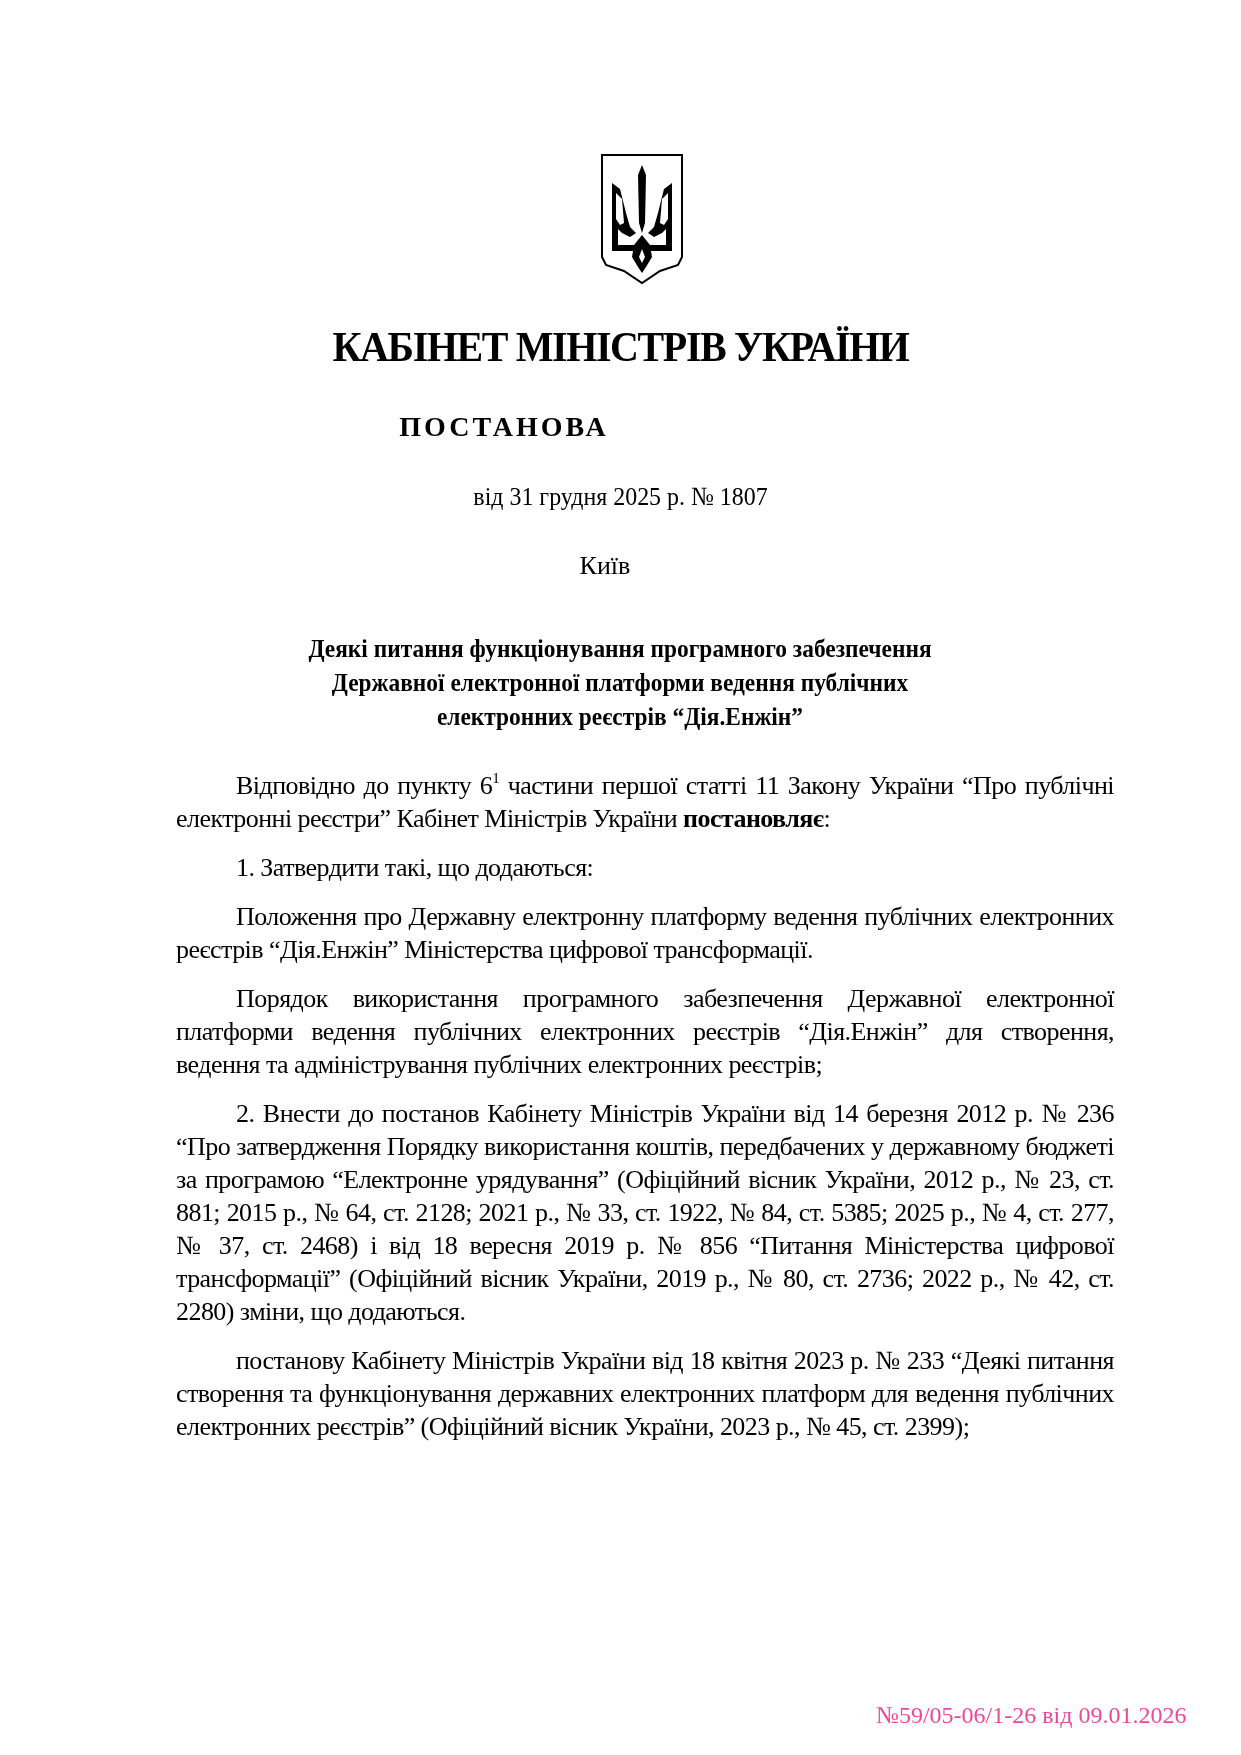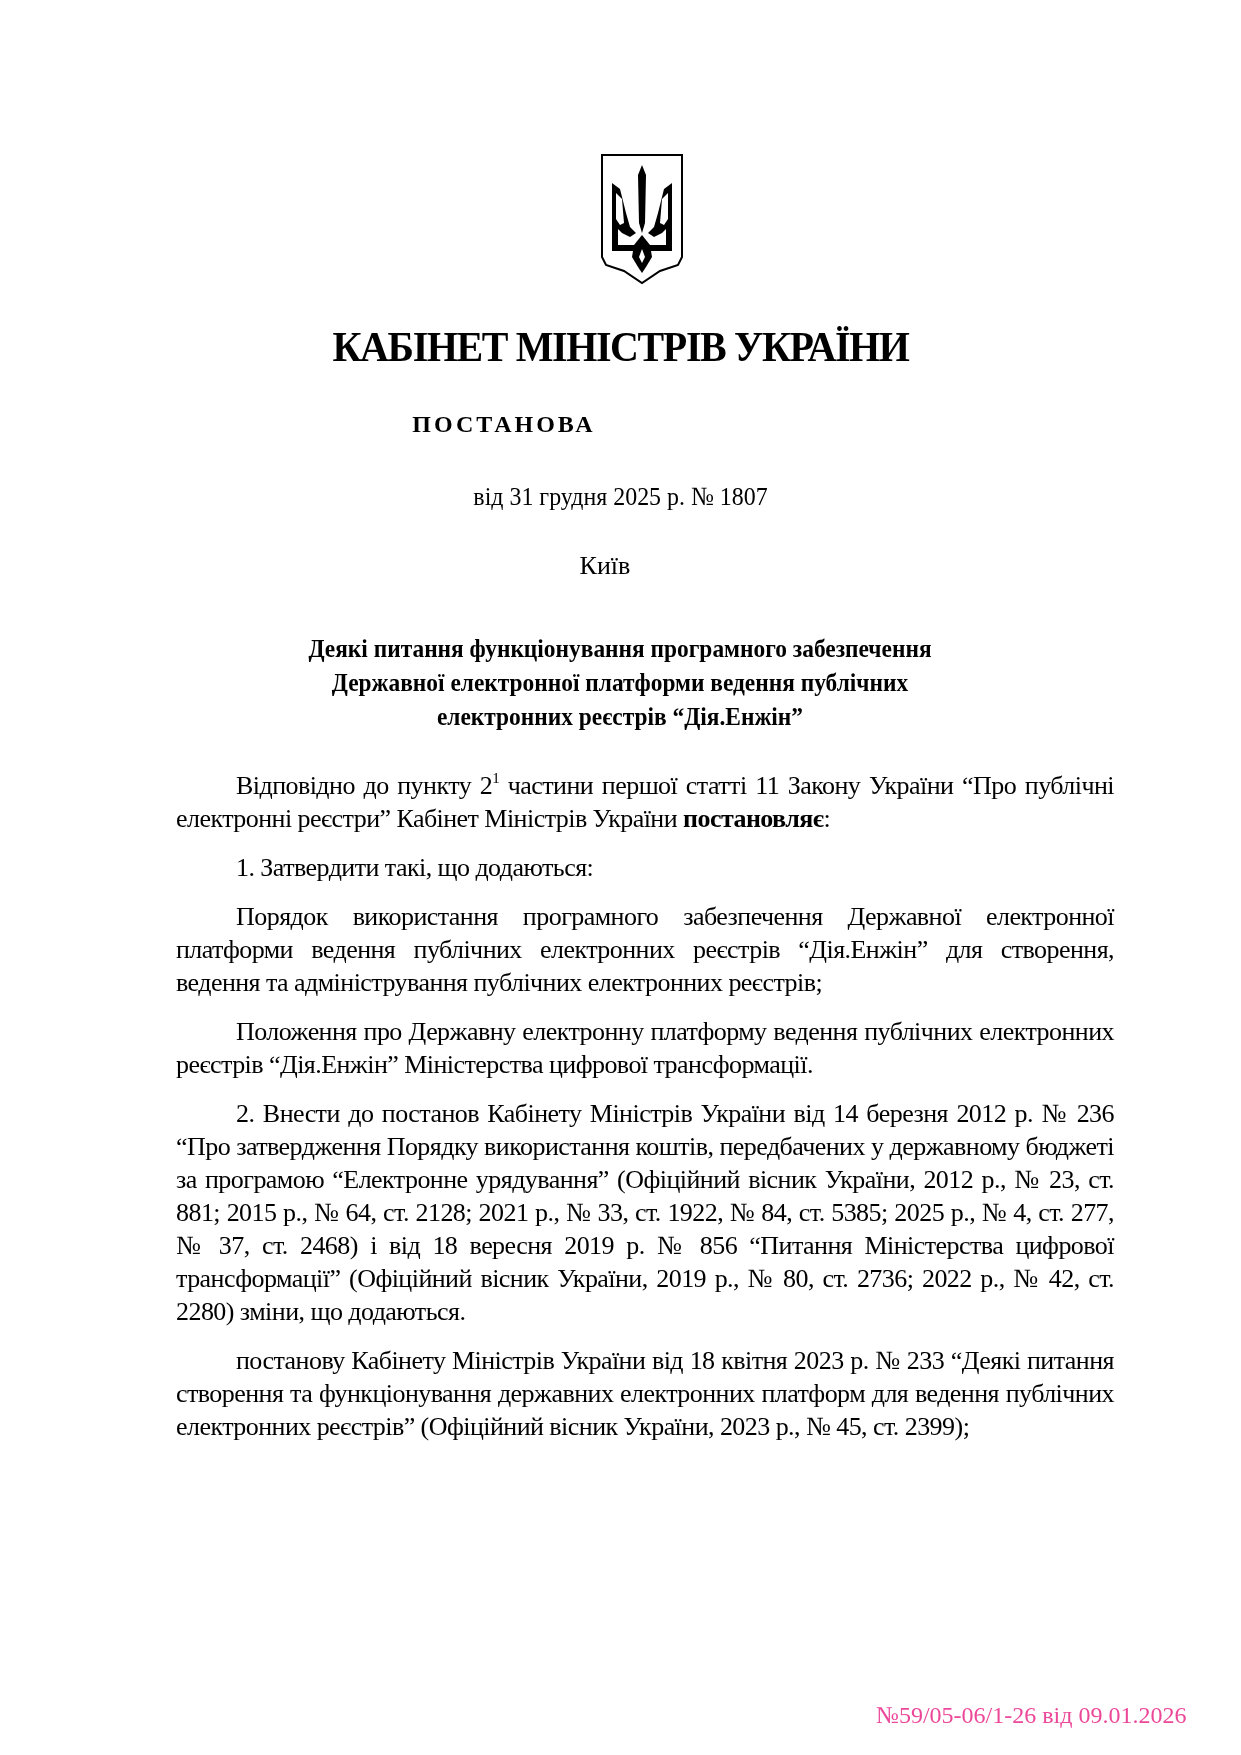--- a/index.html
+++ b/index.html
@@ -11,21 +11,21 @@
       position: absolute; left: 600px; top: 153px; width: 84px; height: 132px;
     }
     .emblem svg { width: 100%; height: 100%; display: block; }
     .org-title {
       position: absolute; top: 322px; left: 0; width: 1241px; text-align: center;
       font-size: 43px; font-weight: bold; letter-spacing: -1.5px; transform: scaleX(0.93);
       transform-origin: center;
     }
     .doc-type {
       position: absolute; top: 411px; left: 0; width: 1008px; text-align: center;
-      font-size: 24px; font-weight: bold; letter-spacing: 3px;
+      font-size: 28px; font-weight: bold; letter-spacing: 3px;
     }
     .doc-date {
       position: absolute; top: 482px; left: 0; width: 1241px; text-align: center;
       font-size: 26px; transform: scaleX(0.92);
     }
     .doc-city {
       position: absolute; top: 551px; left: 0; width: 1210px; text-align: center;
       font-size: 26px;
     }
     .doc-heading {
@@ -74,21 +74,21 @@
 <div class="doc-date">від 31 грудня 2025 р. № 1807</div>
 <div class="doc-city">Київ</div>
 
 <div class="doc-heading">
   <div>Деякі питання функціонування програмного забезпечення</div>
   <div>Державної електронної платформи ведення публічних</div>
   <div>електронних реєстрів “Дія.Енжін”</div>
 </div>
 
 <div class="body">
-  <p class="para"><span>Відповідно до пункту 2</span><sup>1</sup><span> частини першої статті 11 Закону України “Про публічні електронні реєстри” Кабінет Міністрів України </span><b>постановляє</b><span>:</span></p>
+  <p class="para"><span>Відповідно до пункту 6</span><sup>1</sup><span> частини першої статті 11 Закону України “Про публічні електронні реєстри” Кабінет Міністрів України </span><b>постановляє</b><span>:</span></p>
   <p class="para">1. Затвердити такі, що додаються:</p>
+  <p class="para">Положення про Державну електронну платформу ведення публічних електронних реєстрів “Дія.Енжін” Міністерства цифрової трансформації.</p>
   <p class="para">Порядок використання програмного забезпечення Державної електронної платформи ведення публічних електронних реєстрів “Дія.Енжін” для створення, ведення та адміністрування публічних електронних реєстрів;</p>
-  <p class="para">Положення про Державну електронну платформу ведення публічних електронних реєстрів “Дія.Енжін” Міністерства цифрової трансформації.</p>
   <p class="para">2. Внести до постанов Кабінету Міністрів України від 14 березня 2012 р. № 236 “Про затвердження Порядку використання коштів, передбачених у державному бюджеті за програмою “Електронне урядування” (Офіційний вісник України, 2012 р., № 23, ст. 881; 2015 р., № 64, ст. 2128; 2021 р., № 33, ст. 1922, № 84, ст. 5385; 2025 р., № 4, ст. 277, № 37, ст. 2468) і від 18 вересня 2019 р. № 856 “Питання Міністерства цифрової трансформації” (Офіційний вісник України, 2019 р., № 80, ст. 2736; 2022 р., № 42, ст. 2280) зміни, що додаються.</p>
   <p class="para">постанову Кабінету Міністрів України від 18 квітня 2023 р. № 233 “Деякі питання створення та функціонування державних електронних платформ для ведення публічних електронних реєстрів” (Офіційний вісник України, 2023 р., № 45, ст. 2399);</p>
 </div>
 
 <div class="reg-stamp">№59/05-06/1-26 від 09.01.2026</div>
 
 </body></html>

